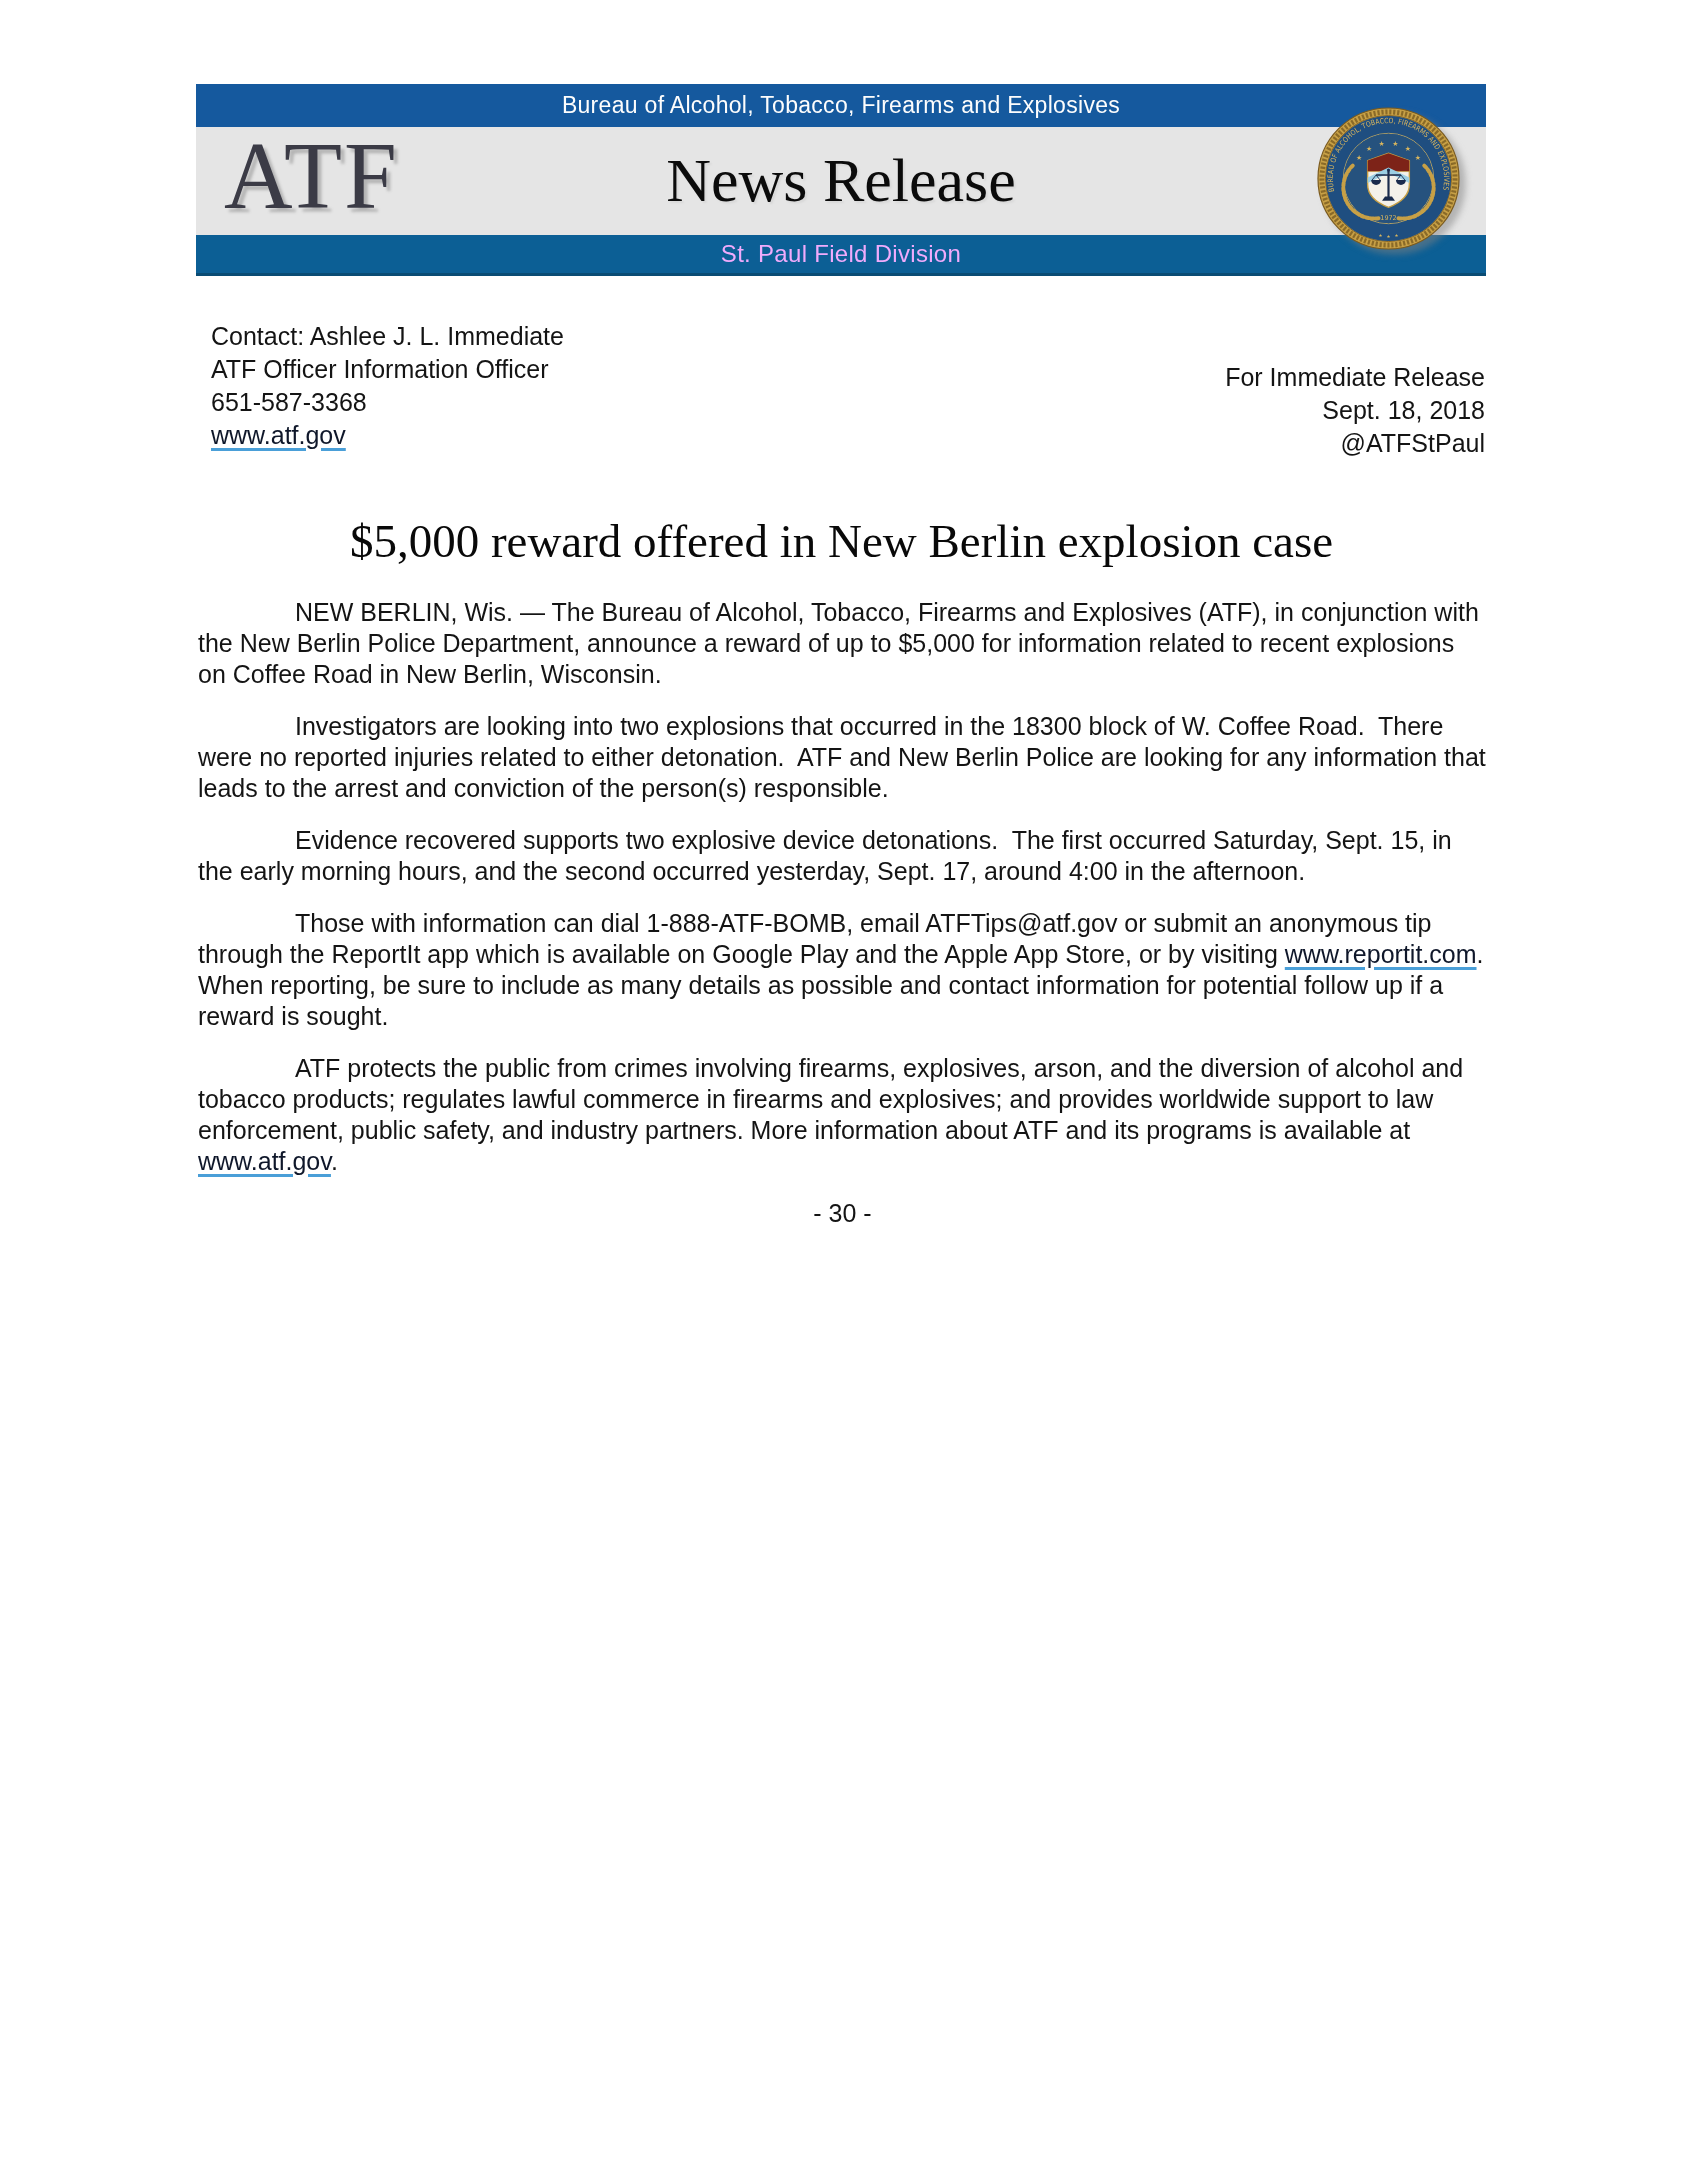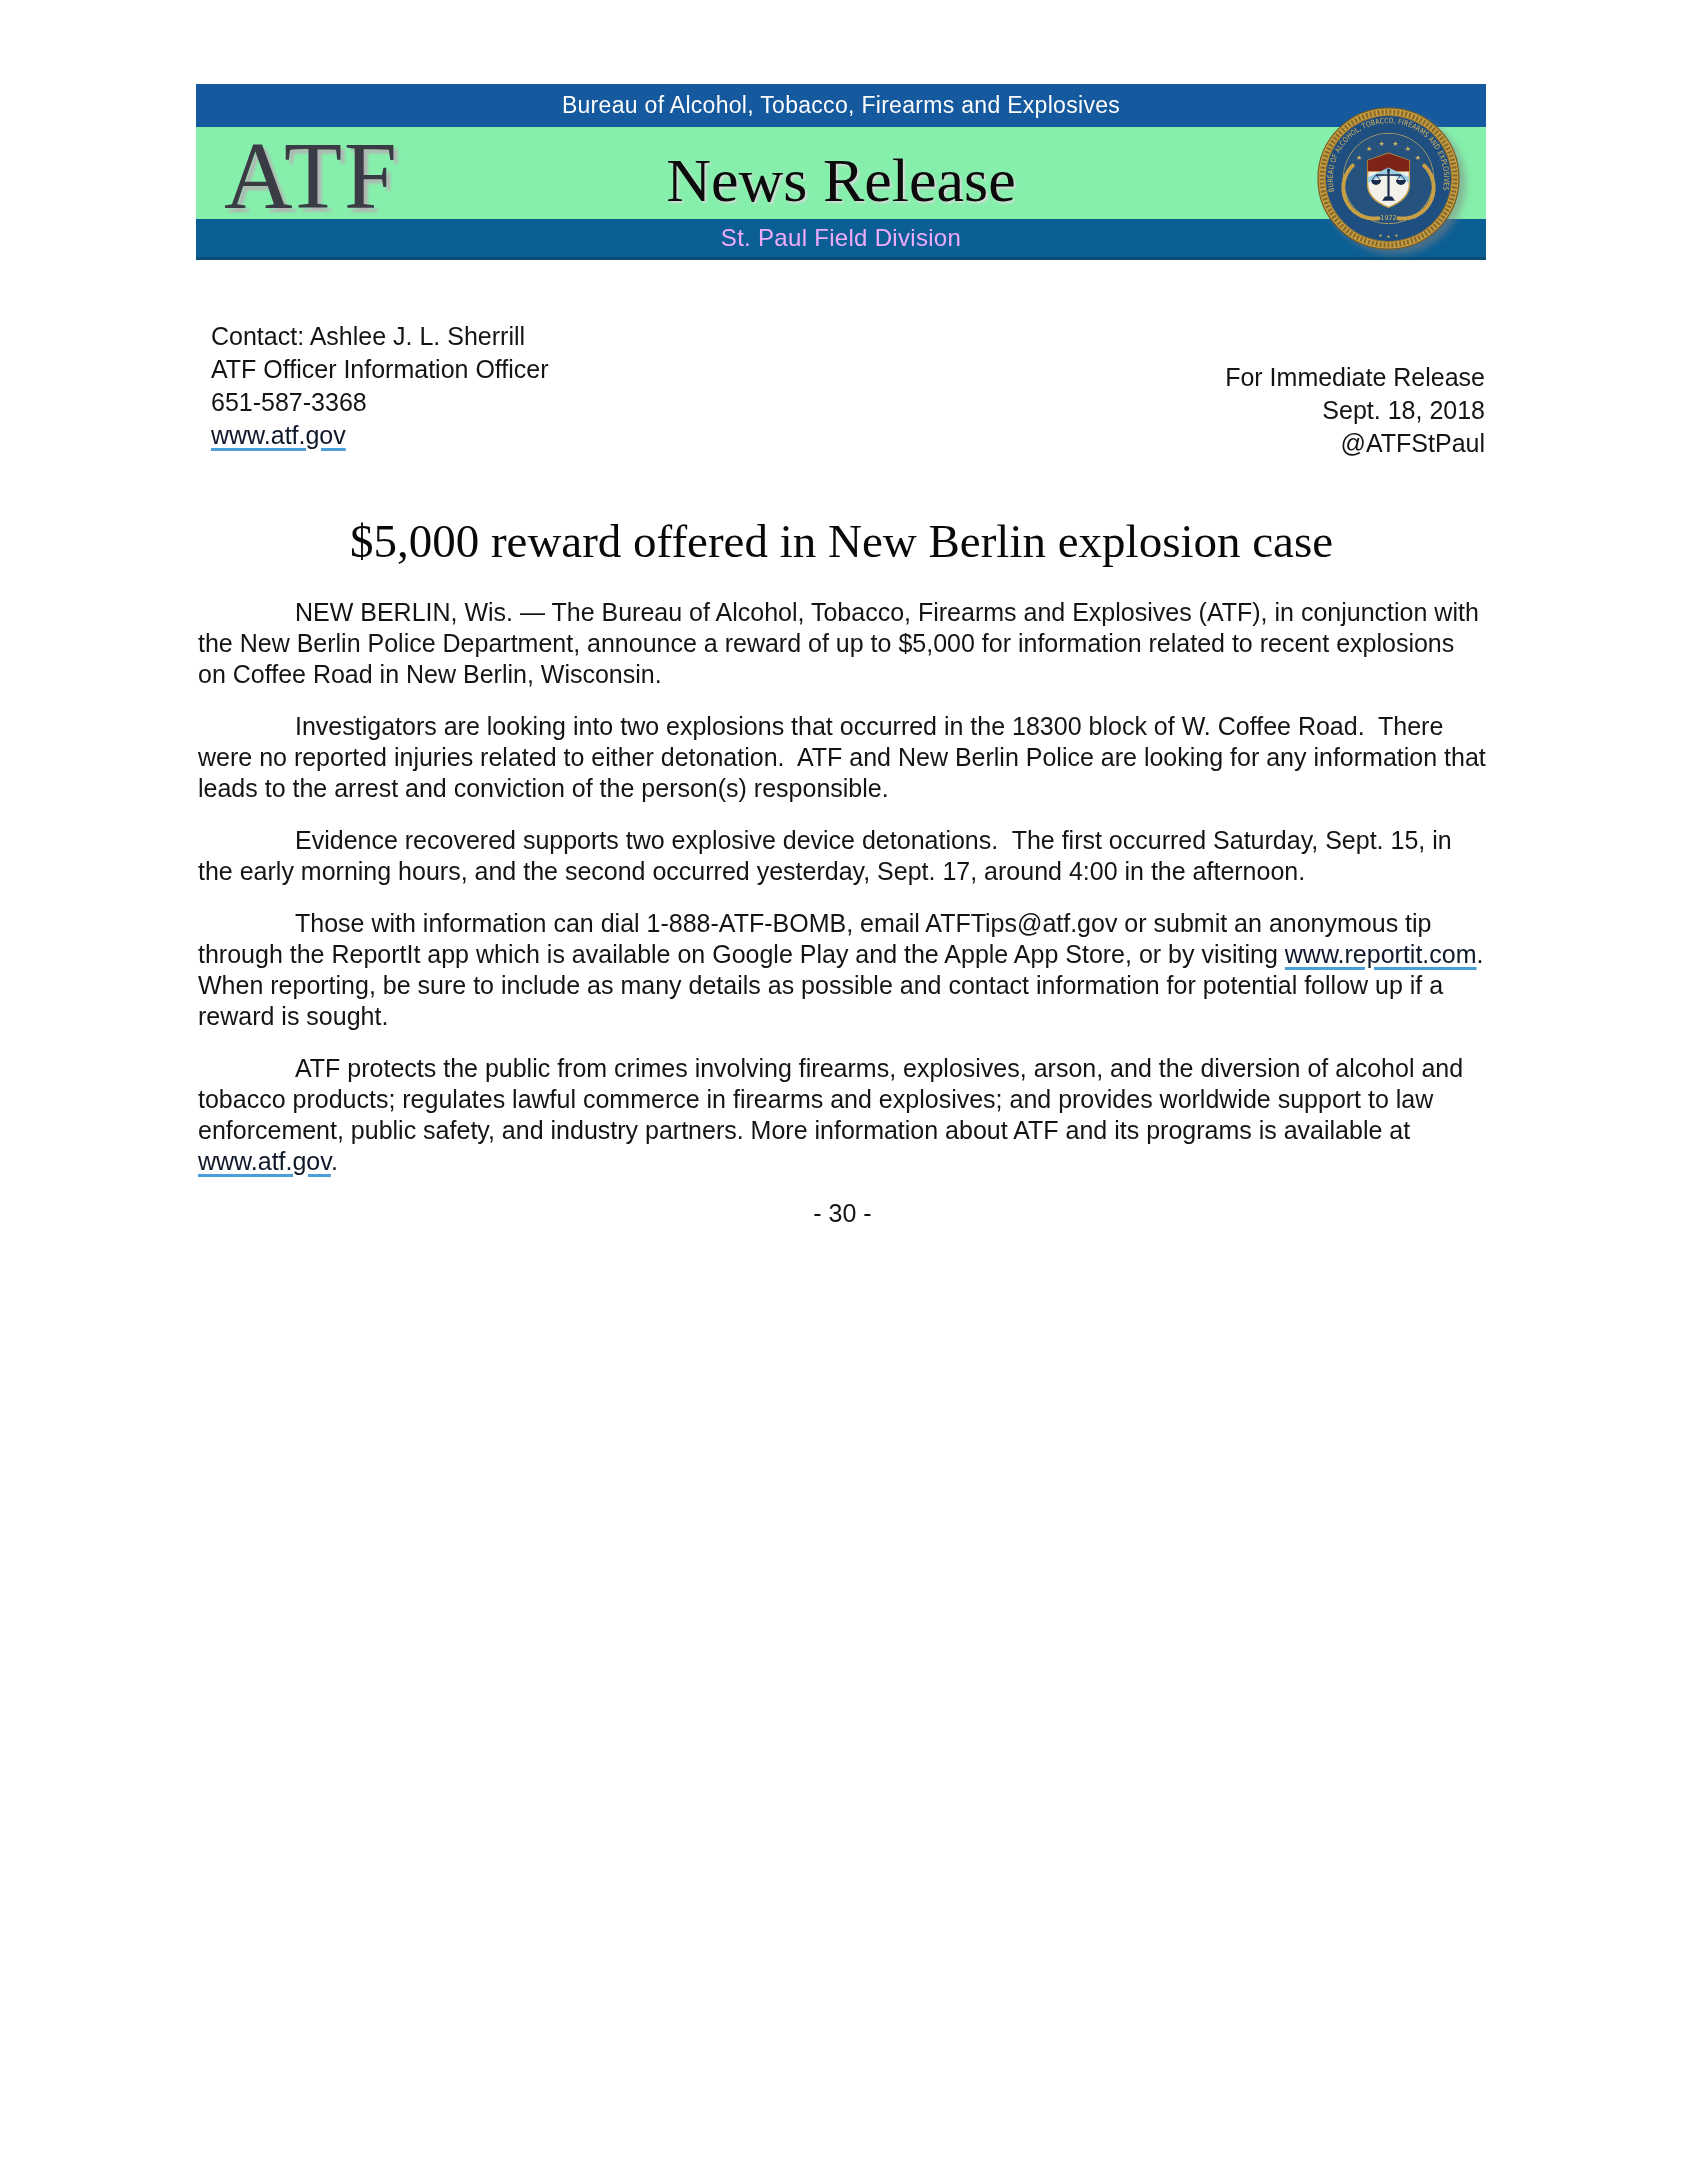--- a/index.html
+++ b/index.html
@@ -4,21 +4,21 @@
 <style>
   html,body{margin:0;padding:0;background:#fff;}
   .page{position:relative;width:1683px;height:2178px;background:#ffffff;overflow:hidden;
         font-family:"Liberation Sans","DejaVu Sans",sans-serif;color:#141414;}
 
   
   .banner{position:absolute;left:196px;top:84px;width:1290px;
           border-bottom:3px solid #0A4C74;}
   .top-bar{height:43px;background:#15599E;display:flex;align-items:center;justify-content:center;}
   .top-bar span{color:#FDFDFD;font-size:23px;letter-spacing:0.3px;}
-  .white-band{height:92px;background:#86efac;position:relative;}
+  .white-band{height:108px;background:#e5e5e5;position:relative;}
   .atf-logo{position:absolute;left:28px;top:3px;line-height:92px;
             font-family:"Liberation Serif","DejaVu Serif",serif;
             font-size:95px;color:#3B3B46;letter-spacing:2px;
             text-shadow:4px 4px 3px #B4B4B4;}
   .news-release{position:absolute;left:0;right:0;top:7px;text-align:center;line-height:92px;
             font-family:"Liberation Serif","DejaVu Serif",serif;
             font-size:62px;color:#0B0B0B;text-shadow:2px 2px 2px #D8D8D8;}
   .bottom-bar{height:38px;background:#0C5F95;display:flex;align-items:center;justify-content:center;}
   .bottom-bar span{color:#f0abfc;font-size:24px;letter-spacing:0.3px;}
 
@@ -104,21 +104,21 @@
     <text x="0" y="42" font-size="6.5" fill="#D9B65E" text-anchor="middle" font-family="DejaVu Sans, sans-serif">1972</text>
     <g fill="#D9B65E" font-size="4.5" text-anchor="middle" font-family="DejaVu Sans, sans-serif">
       <text x="-8" y="58.5">★</text>
       <text x="0" y="59.5">★</text>
       <text x="8" y="58.5">★</text>
     </g>
   </svg>
 
   <div class="contact-row">
     <div class="contact-col">
-      <div>Contact: Ashlee J. L. Sherrill</div>
+      <div>Contact: Ashlee J. L. Immediate</div>
       <div>ATF Officer Information Officer</div>
       <div>651-587-3368</div>
       <div><a class="doclink">www.atf.gov</a></div>
     </div>
     <div class="release-col">
       <div>For Immediate Release</div>
       <div>Sept. 18, 2018</div>
       <div>@ATFStPaul</div>
     </div>
   </div>

